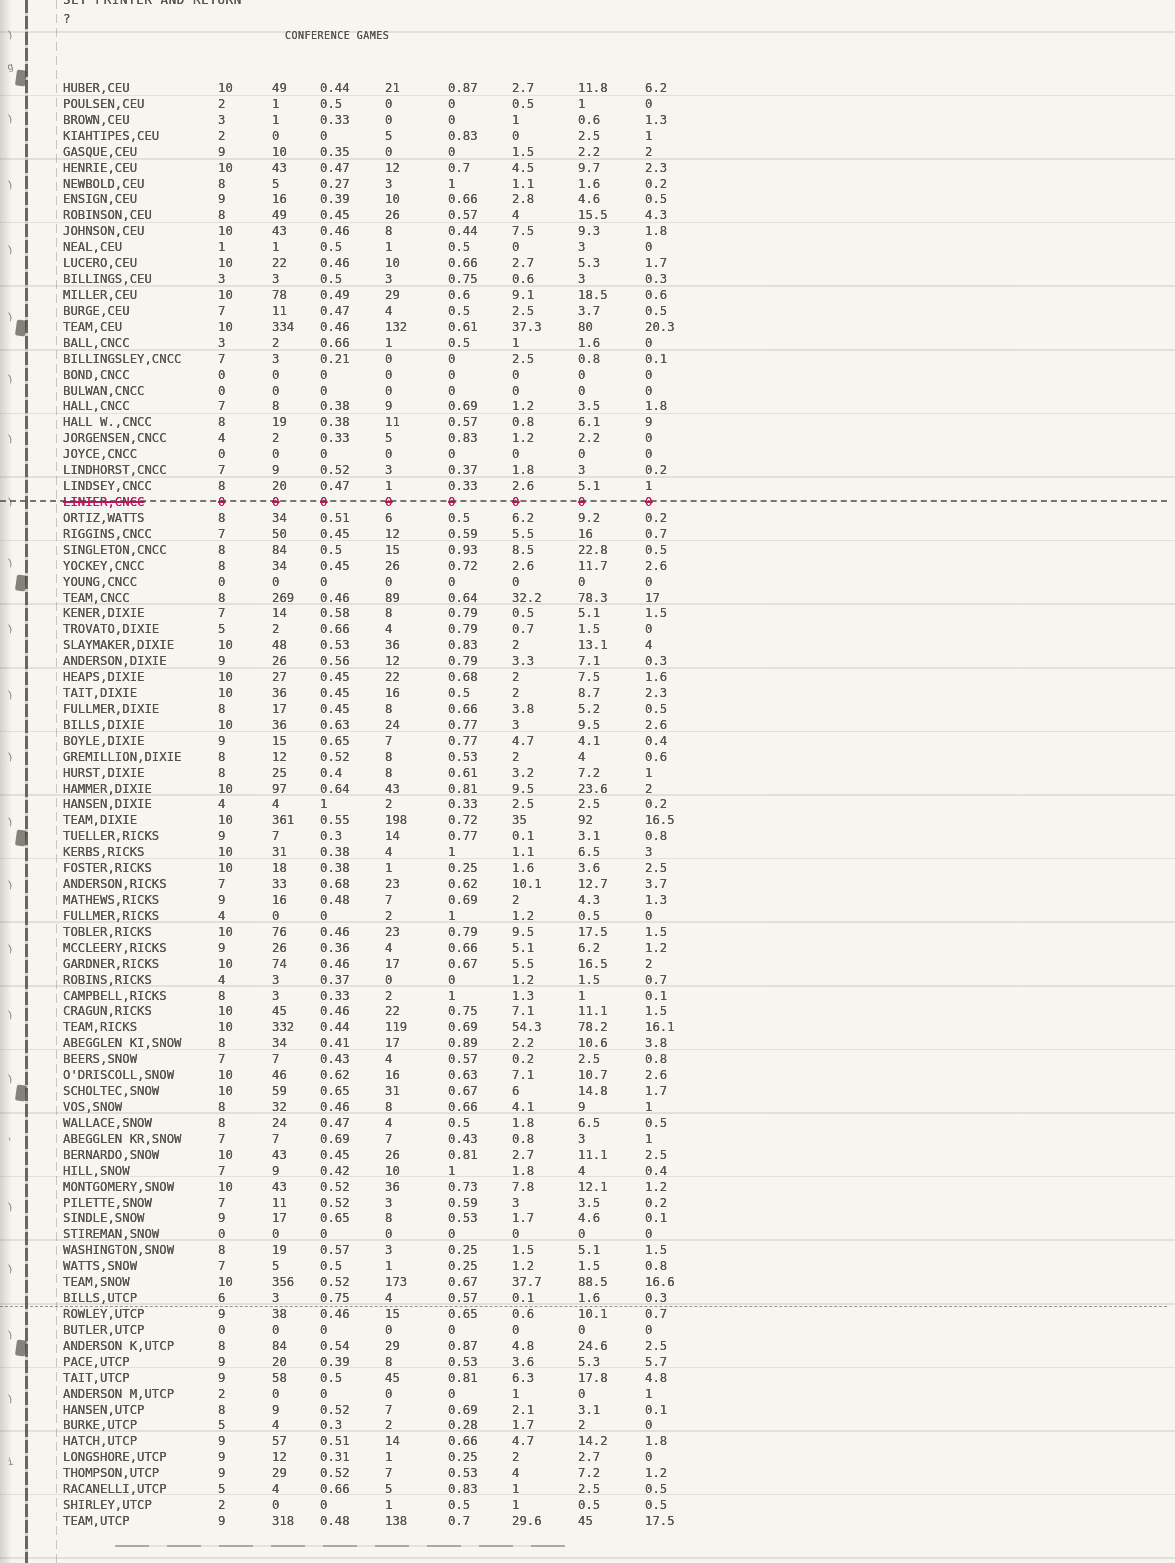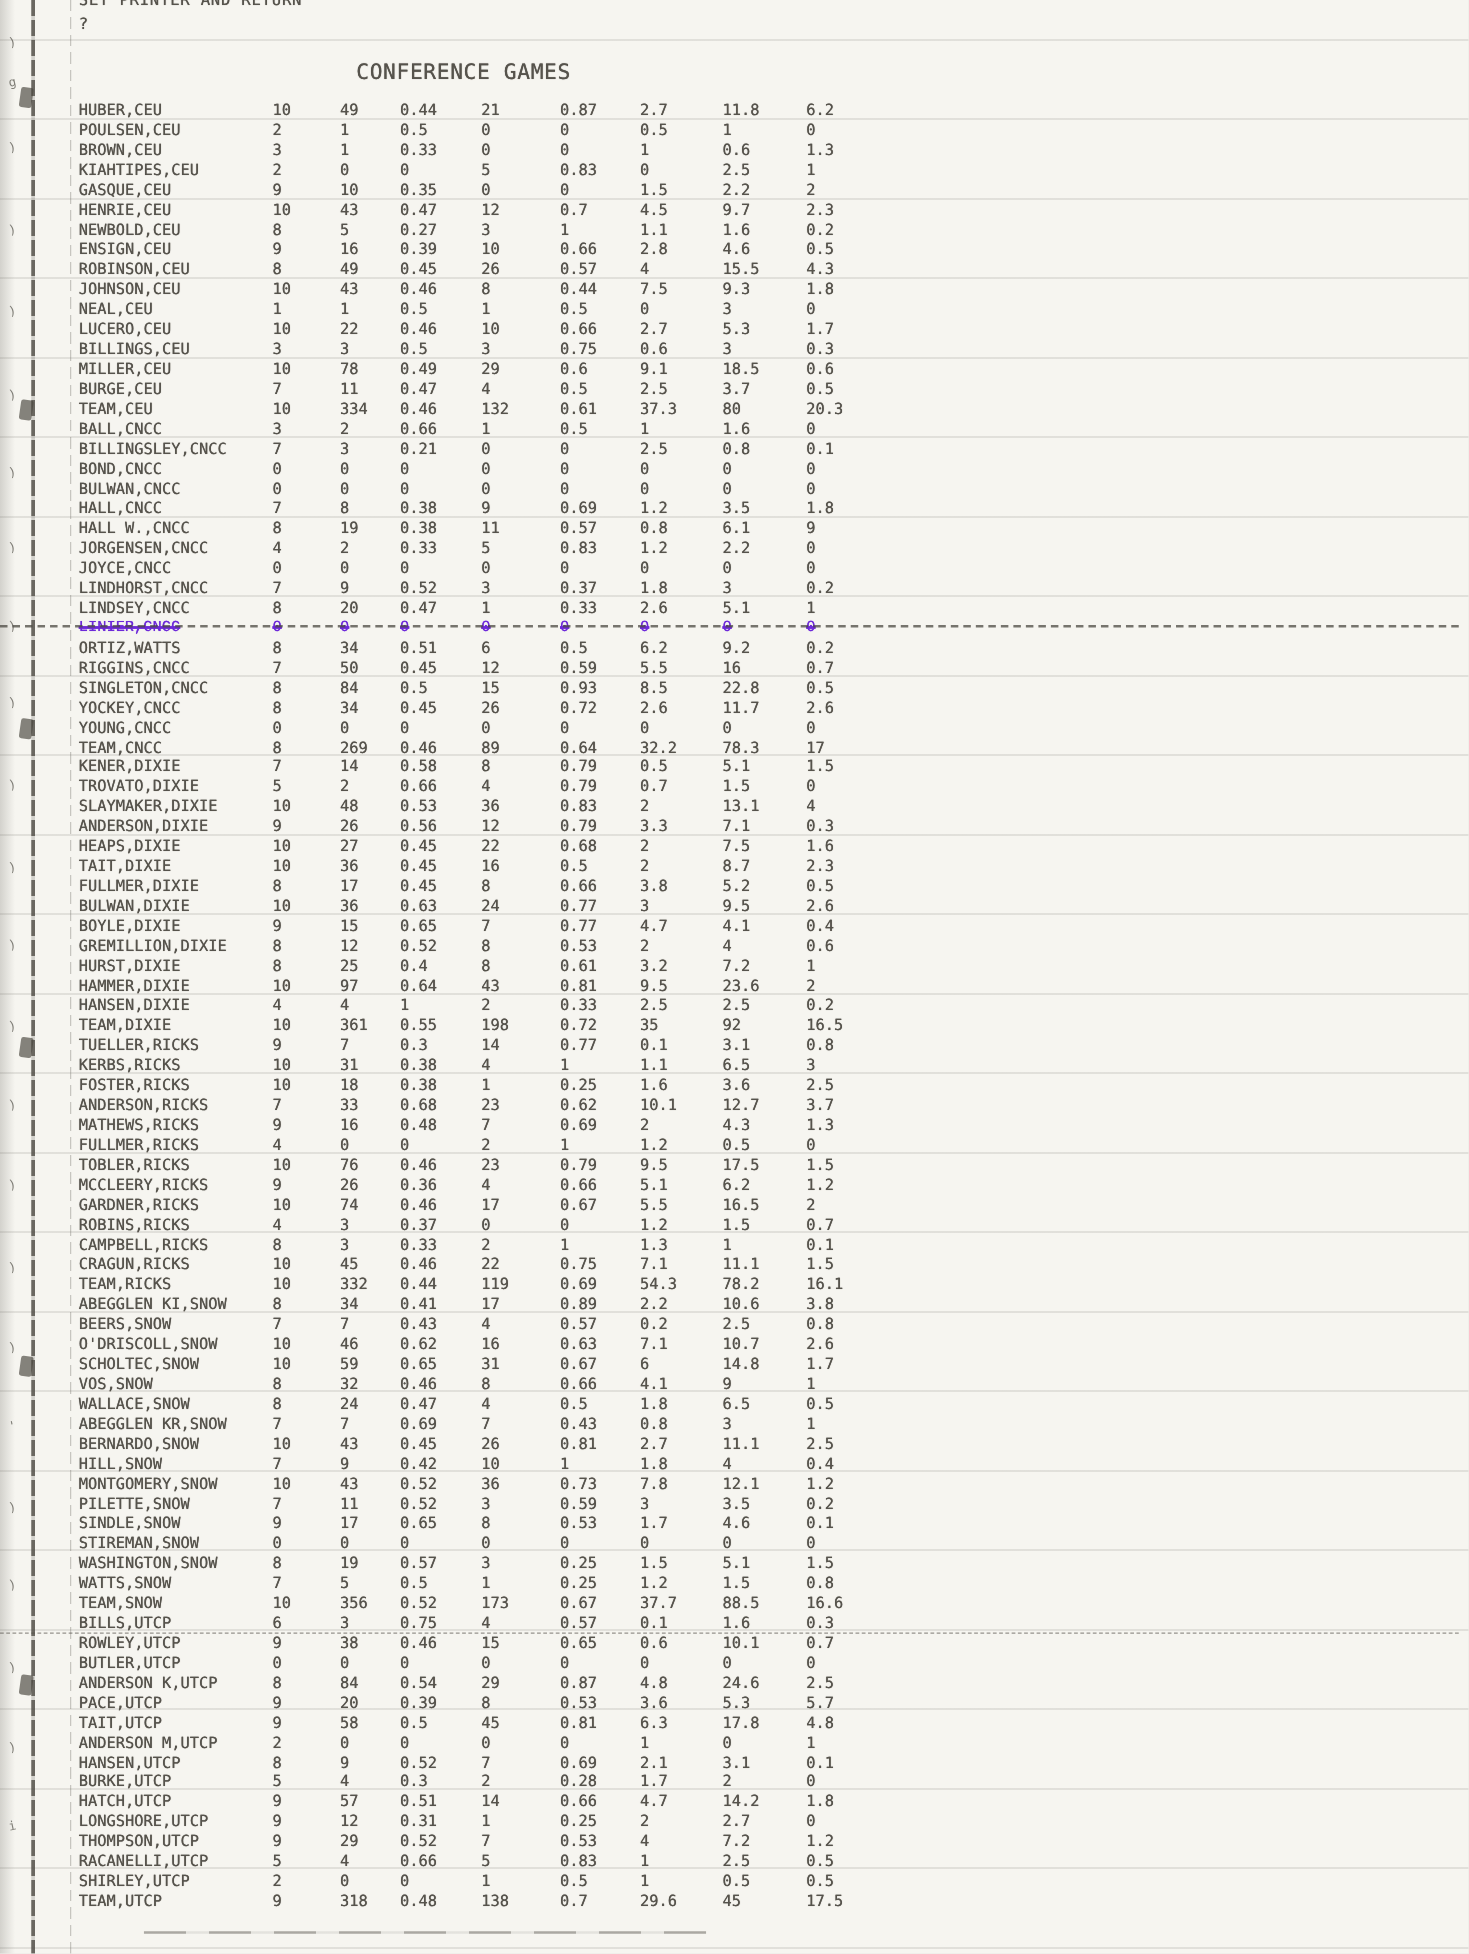--- a/index.html
+++ b/index.html
@@ -24,39 +24,39 @@
   .spine-faint{position:absolute;left:56px;top:0;bottom:0;width:1px;z-index:1;
     background:repeating-linear-gradient(to bottom, rgba(110,108,100,.35) 0 9px, transparent 9px 14px);}
   .margin-mark{position:absolute;left:7px;width:16px;font-size:10px;color:rgba(90,88,80,.75);
     transform:rotate(-12deg);z-index:1;}
   .smudge{position:absolute;left:16px;width:10px;height:16px;background:rgba(70,68,60,.65);
     border-radius:2px;transform:rotate(8deg);z-index:1;}
 
   .top-cut{position:absolute;left:63px;top:-8px;font-size:12.5px;letter-spacing:.6px;
     text-shadow:0 0 .6px currentColor;z-index:2;}
   .prompt{position:absolute;left:63px;top:11px;font-size:12.5px;text-shadow:0 0 .6px currentColor;z-index:2;}
-  .title{position:absolute;left:285px;top:48px;font-size:17px;letter-spacing:.5px;
+  .title{position:absolute;left:285px;top:30px;font-size:10px;letter-spacing:.5px;
     text-shadow:0 0 .6px currentColor;z-index:2;}
 
   .grid{display:grid;grid-template-columns:155px 54px 48px 65px 63px 64px 66px 67px 80px;}
   .headers{position:absolute;left:63px;top:48px;width:1100px;font-size:12.5px;
     text-shadow:0 0 .6px currentColor;z-index:2;}
   .headers span{white-space:pre;}
   .headers span:nth-child(2){margin-left:-13px;}
   .headers span:nth-child(3){margin-left:-4px;}
   .headers span:nth-child(5){margin-left:-2px;}
   .headers span:nth-child(6){margin-left:-1px;}
   .headers span:nth-child(7){margin-left:-4px;}
   .headers span:nth-child(8){margin-left:-3px;}
   .headers span:nth-child(9){margin-left:-10px;}
 
   .rows{position:absolute;left:63px;top:81px;width:1100px;font-size:12.3px;z-index:2;}
   .trow{height:15.93px;line-height:15.93px;text-shadow:0 0 .55px currentColor;}
   .trow span{white-space:pre;overflow:visible;}
-  .trow.struck{text-decoration:line-through;text-decoration-thickness:1.5px;color:#6d28d9;font-family:Liberation Mono, monospace;}
+  .trow.struck{text-decoration:line-through;text-decoration-thickness:1.5px;color:#be185d;}
 
   .perf{position:absolute;left:0;right:8px;border-top:2px dashed rgba(75,72,65,.75);z-index:3;}
   .perf.p2{border-top:1.6px dashed rgba(85,82,74,.6);}
   .endline{position:absolute;top:1545px;left:115px;width:450px;height:2px;z-index:2;
     background:repeating-linear-gradient(to right, rgba(95,92,85,.5) 0 34px, rgba(95,92,85,.12) 34px 52px);}
 </style>
 </head>
 <body>
 
 <div class="page" style="--paper: #f6f5f0; --ink: #56534c;">
@@ -503,21 +503,21 @@
         <span>8</span>
         <span>17</span>
         <span>0.45</span>
         <span>8</span>
         <span>0.66</span>
         <span>3.8</span>
         <span>5.2</span>
         <span>0.5</span>
       </div>
       <div class="trow grid">
-        <span>BULWAN,DIXIE</span>
+        <span>BILLS,DIXIE</span>
         <span>10</span>
         <span>36</span>
         <span>0.63</span>
         <span>24</span>
         <span>0.77</span>
         <span>3</span>
         <span>9.5</span>
         <span>2.6</span>
       </div>
       <div class="trow grid">

